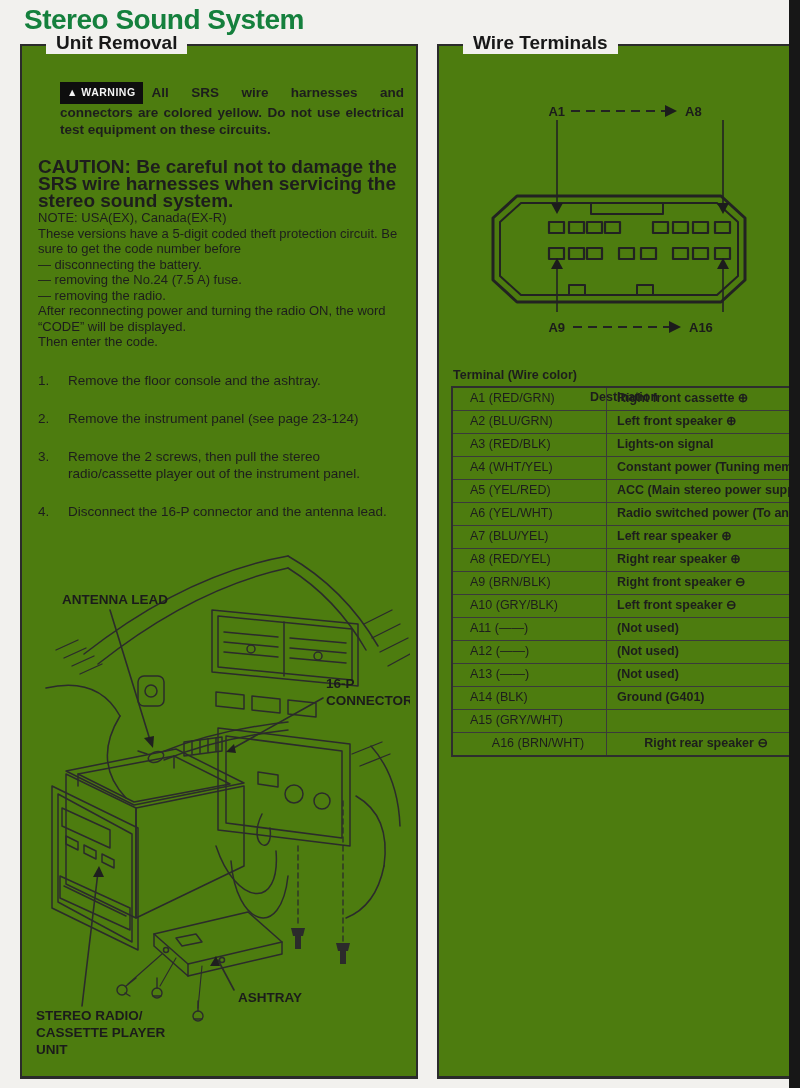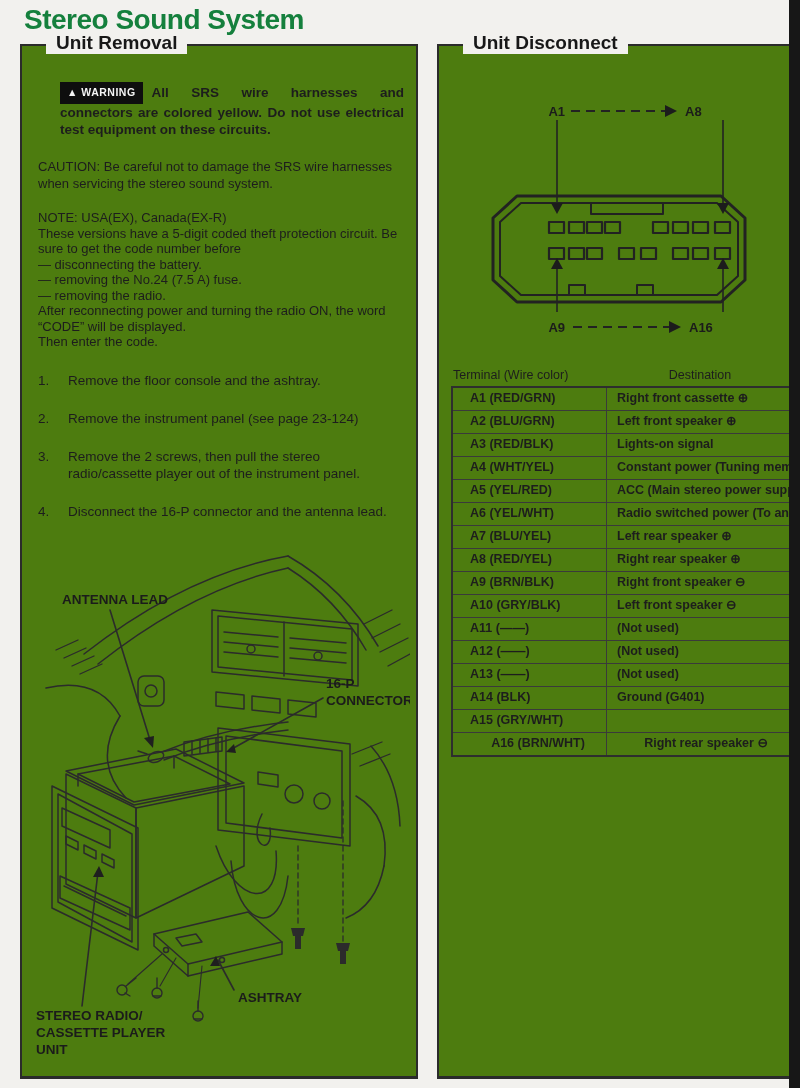--- a/index.html
+++ b/index.html
@@ -22,40 +22,40 @@
     position:absolute;top:-14px;left:24px;background:#f2f1ee;
     padding:0 10px;font-size:19px;font-weight:bold;color:#181818;white-space:nowrap;
   }
   .blk{position:absolute;left:16px;right:12px;}
   .warn{top:36px;font-size:13.5px;font-weight:bold;line-height:17px;text-align:justify;margin-left:22px;}
   .warn-badge{
     display:inline-block;background:#0e0e0e;color:#f5f5f5;
     font-size:10.5px;font-weight:bold;padding:2px 7px 3px 7px;margin-right:9px;
     letter-spacing:0.5px;vertical-align:1px;
   }
-  .caution{top:112px;font-size:13px;font-weight:normal;line-height:17px;}
+  .caution{top:112px;font-size:19px;font-weight:bold;line-height:17px;}
   .note{top:164px;font-size:13px;line-height:15.5px;}
   .steps{top:326px;font-size:13.5px;line-height:17px;}
   .step{display:flex;margin-bottom:21px;}
   .step-num{width:30px;flex:0 0 30px;}
   .step-text{flex:1;padding-right:4px;}
   .diagram{position:absolute;left:4px;top:500px;}
   svg text{font-family:"Liberation Sans", sans-serif;font-weight:bold;fill:#1b1b1b;}
   .t13{font-size:13px;}
   .t14{font-size:13.5px;}
   
   .ttable{position:absolute;left:12px;top:318px;width:346px;font-size:12.5px;}
-  .thead{display:flex;font-weight:normal;height:22px;line-height:22px;}
+  .thead{display:flex;font-weight:bold;height:22px;line-height:22px;flex-direction:column;}
   .thead .h1{width:150px;padding-left:2px;}
   .thead .h2{flex:1;text-align:center;}
   .tbody{border:2px solid #2e2e2e;}
   .trow{display:flex;height:22px;line-height:21px;border-bottom:1.5px solid #3a3a3a;}
   .trow:last-child{border-bottom:none;text-align:center;}
   .tc1{width:136px;flex:0 0 136px;border-right:1.5px solid #3a3a3a;padding-left:17px;
-       font-weight:bold;white-space:nowrap;overflow:hidden;}
+       font-weight:normal;white-space:nowrap;overflow:hidden;}
   .tc2{flex:1;padding-left:10px;font-weight:bold;white-space:nowrap;overflow:hidden;}
   .edge-strip{position:absolute;right:0;top:0;width:11px;height:1088px;background:#171717;}
 </style>
 </head>
 <body>
 
 <div class="page-title">Stereo Sound System</div>
 
 <div class="panel" id="panel-left">
   <div class="panel-title">Unit Removal</div>
@@ -227,21 +227,21 @@
     <text class="t14" x="300" y="142">16-P</text>
     <text class="t14" x="300" y="159">CONNECTOR</text>
     <text class="t14" x="212" y="456">ASHTRAY</text>
     <text class="t14" x="10" y="474">STEREO RADIO/</text>
     <text class="t14" x="10" y="491">CASSETTE PLAYER</text>
     <text class="t14" x="10" y="508">UNIT</text>
   </svg>
 </div>
 
 <div class="panel" id="panel-right">
-  <div class="panel-title">Unit Disconnect</div>
+  <div class="panel-title">Wire Terminals</div>
 
   <svg style="position:absolute;left:14px;top:52px" width="334" height="244" viewBox="0 0 334 244">
     <g fill="none" stroke="#222" stroke-linejoin="round">
       <path d="M118,13 L212,13" stroke-width="1.8" stroke-dasharray="9,6"></path>
       <path d="M104,22 L104,106" stroke-width="1.6"></path>
       <path d="M270,22 L270,106" stroke-width="1.6"></path>
       <path d="M104,166 L104,214" stroke-width="1.6"></path>
       <path d="M270,166 L270,214" stroke-width="1.6"></path>
       <path d="M120,229 L216,229" stroke-width="1.8" stroke-dasharray="9,6"></path>
       <path d="M64,98 L268,98 L292,120 L292,182 L268,204 L64,204 L40,182 L40,120 Z" stroke-width="3"></path>

